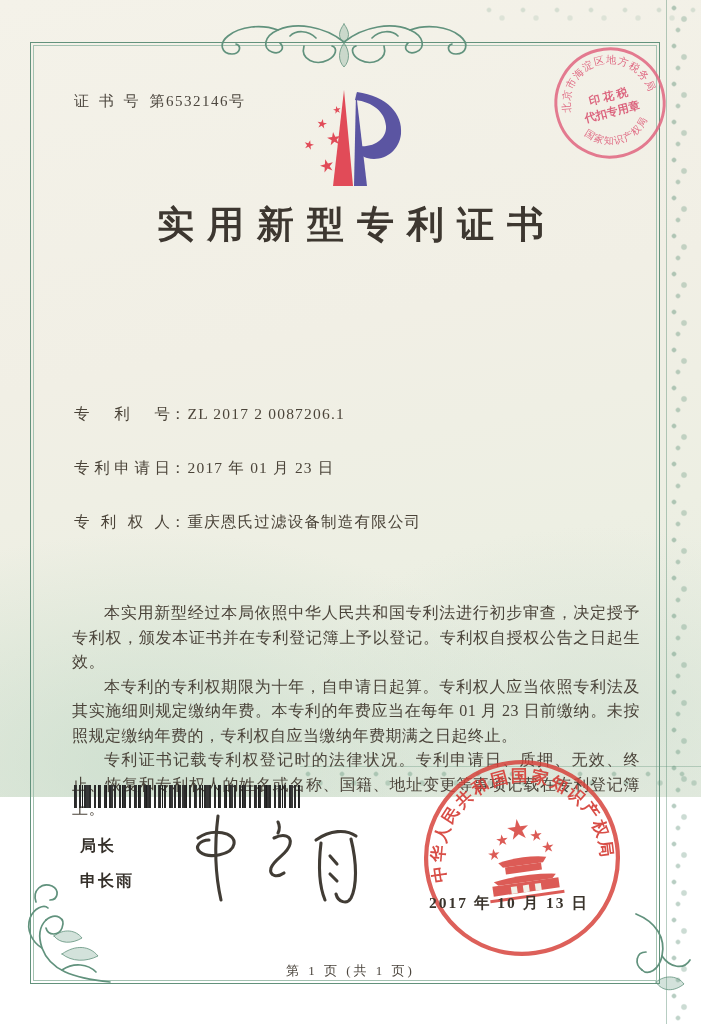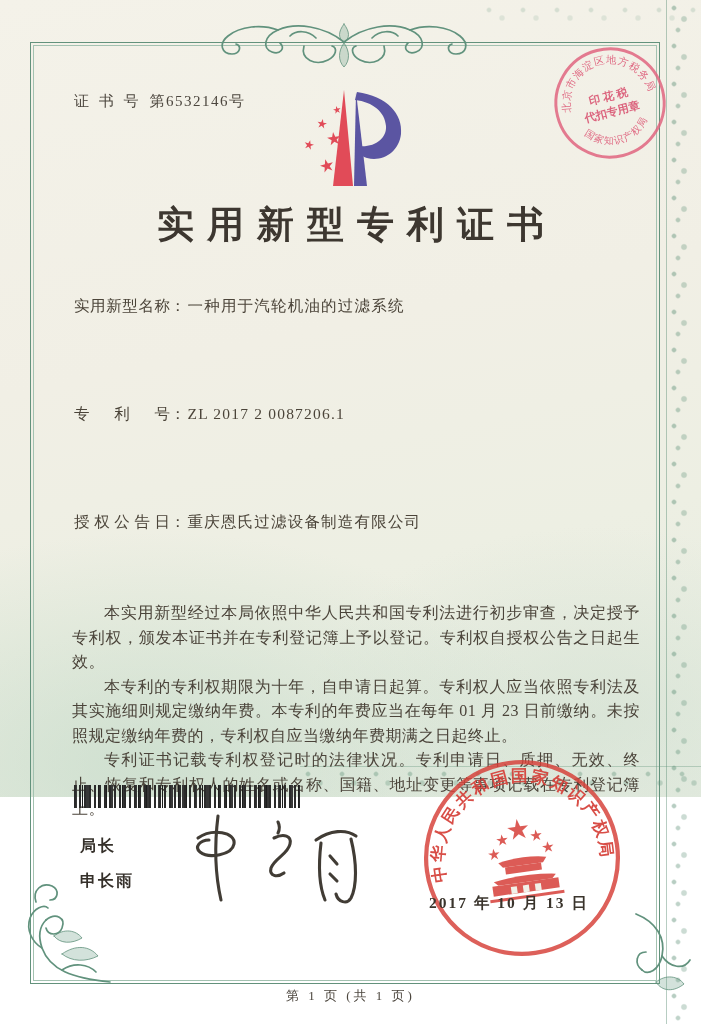--- a/index.html
+++ b/index.html
@@ -59,21 +59,21 @@
       repeating-linear-gradient(90deg,#383838 0 3px,rgba(0,0,0,0) 3px 12px);}
   .signer{position:absolute;left:80px;top:836px;font-family:Liberation Sans, sans-serif;
     font-weight:600;font-size:16px;color:#35302a;letter-spacing:2px;}
   .signer div{margin-bottom:14px;}
   .signature{position:absolute;left:178px;top:808px;width:212px;height:100px;}
   .signature path{stroke:#413c35;stroke-width:3.1;fill:none;stroke-linecap:round;stroke-linejoin:round;}
   
   .seal{position:absolute;left:416px;top:752px;width:212px;height:212px;transform:rotate(-8deg);opacity:.93;}
   .sealdate{position:absolute;left:429px;top:893px;font-size:15.5px;font-weight:700;
     letter-spacing:2px;color:#3a342c;white-space:nowrap;}
-  .footer{position:absolute;left:0;top:987px;width:100%;text-align:center;
+  .footer{position:absolute;left:0;top:962px;width:100%;text-align:center;
     font-size:13px;letter-spacing:3px;color:#4c463e;}
 </style>
 </head>
 <body>
 
 <div class="page">
 
   <svg width="0" height="0" style="position:absolute" aria-hidden="true">
     <defs>
       <polygon id="star" points="0,-1 0.225,-0.31 0.95,-0.31 0.36,0.12 0.59,0.81 0,0.38 -0.59,0.81 -0.36,0.12 -0.95,-0.31 -0.225,-0.31"></polygon>
@@ -145,28 +145,28 @@
     <path d="M66 6 C96 10 112 28 110 48 C108 66 92 76 76 72 C70 70 66 66 67 60 C84 62 96 52 95 40 C94 26 82 16 64 14 Z" fill="#5b55a2"></path>
     <use href="#star" transform="translate(46,24) rotate(-12) scale(4)" fill="#e14b58"></use>
     <use href="#star" transform="translate(31,38) rotate(10) scale(5)" fill="#e14b58"></use>
     <use href="#star" transform="translate(43,53) rotate(-8) scale(7)" fill="#e14b58"></use>
     <use href="#star" transform="translate(18,59) rotate(14) scale(5)" fill="#e14b58"></use>
     <use href="#star" transform="translate(36,80) rotate(-15) scale(7)" fill="#e14b58"></use>
   </svg>
 
   <div class="title">实用新型专利证书</div>
 
-  <div class="field" style="top:296px">
-    <span class="flabel">实用新型名称</span><span>：</span><span class="fvalue">一种用于汽轮机油的过滤系统</span>
-  </div>
   <div class="field" style="top:404px">
     <span class="flabel">专利号</span><span>：</span><span class="fvalue">ZL 2017 2 0087206.1</span>
   </div>
+  <div class="field" style="top:458px">
+    <span class="flabel">专利申请日</span><span>：</span><span class="fvalue">2017 年 01 月 23 日</span>
+  </div>
   <div class="field" style="top:512px">
-    <span class="flabel">授权公告日</span><span>：</span><span class="fvalue">重庆恩氏过滤设备制造有限公司</span>
+    <span class="flabel">专利权人</span><span>：</span><span class="fvalue">重庆恩氏过滤设备制造有限公司</span>
   </div>
 
   <div class="paras">
     <p>本实用新型经过本局依照中华人民共和国专利法进行初步审查，决定授予专利权，颁发本证书并在专利登记簿上予以登记。专利权自授权公告之日起生效。</p>
     <p>本专利的专利权期限为十年，自申请日起算。专利权人应当依照专利法及其实施细则规定缴纳年费。本专利的年费应当在每年 01 月 23 日前缴纳。未按照规定缴纳年费的，专利权自应当缴纳年费期满之日起终止。</p>
     <p>专利证书记载专利权登记时的法律状况。专利申请日、质押、无效、终止、恢复和专利权人的姓名或名称、国籍、地址变更等事项记载在专利登记簿上。</p>
   </div>
 
   <div class="barcode"></div>
 

